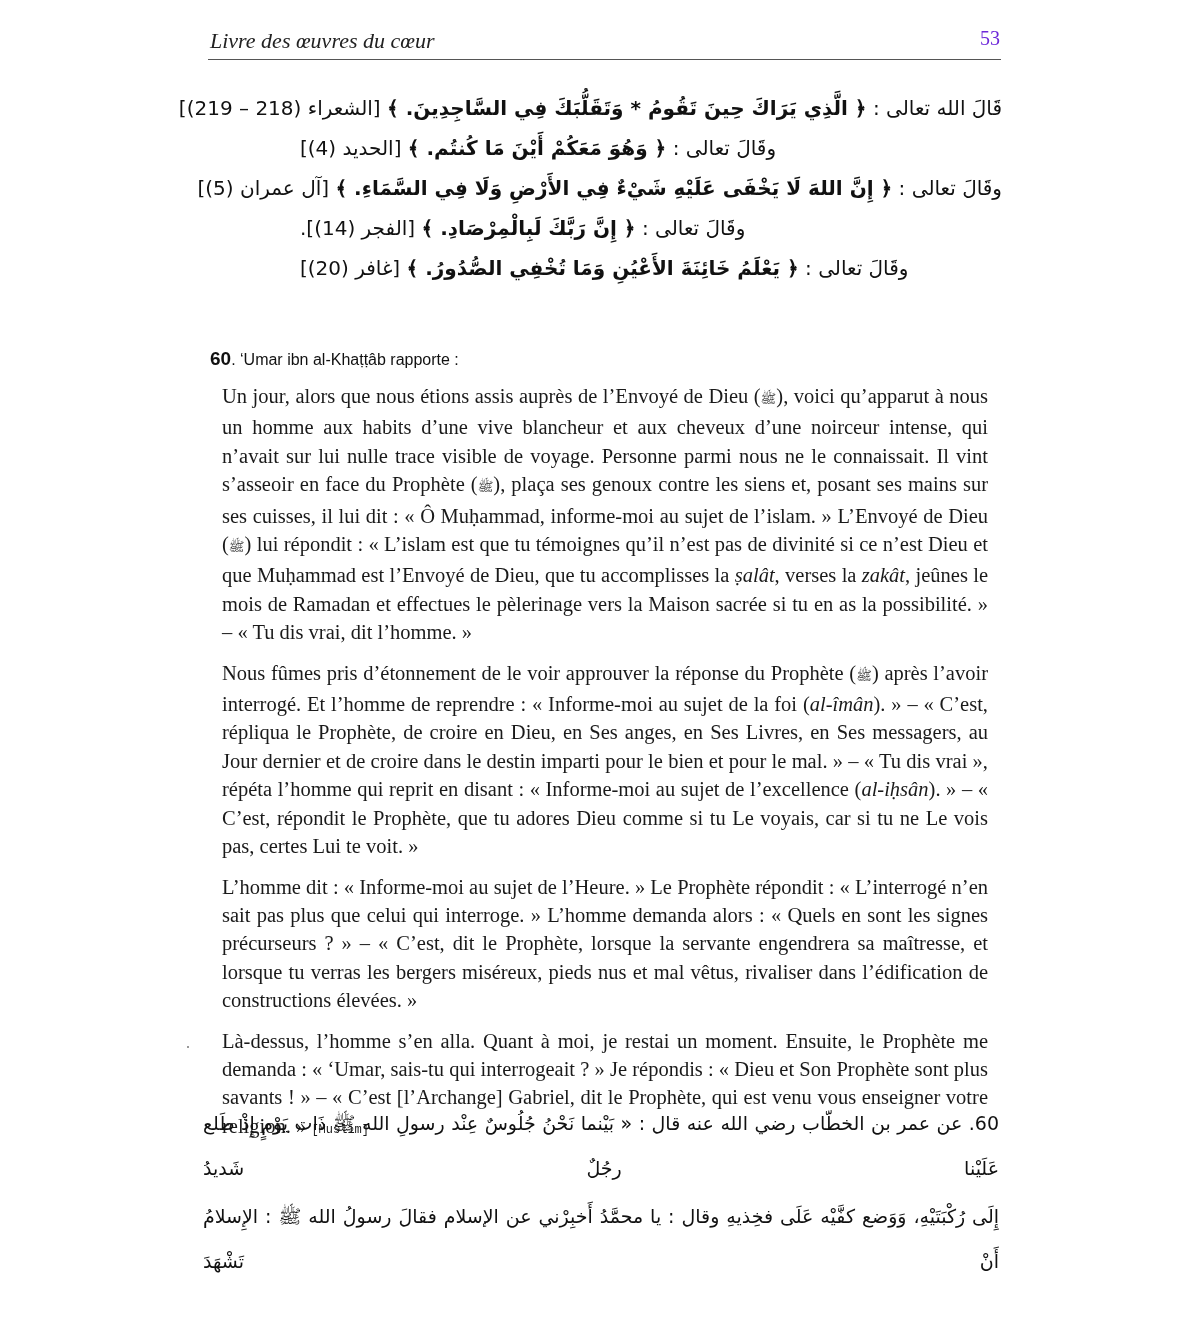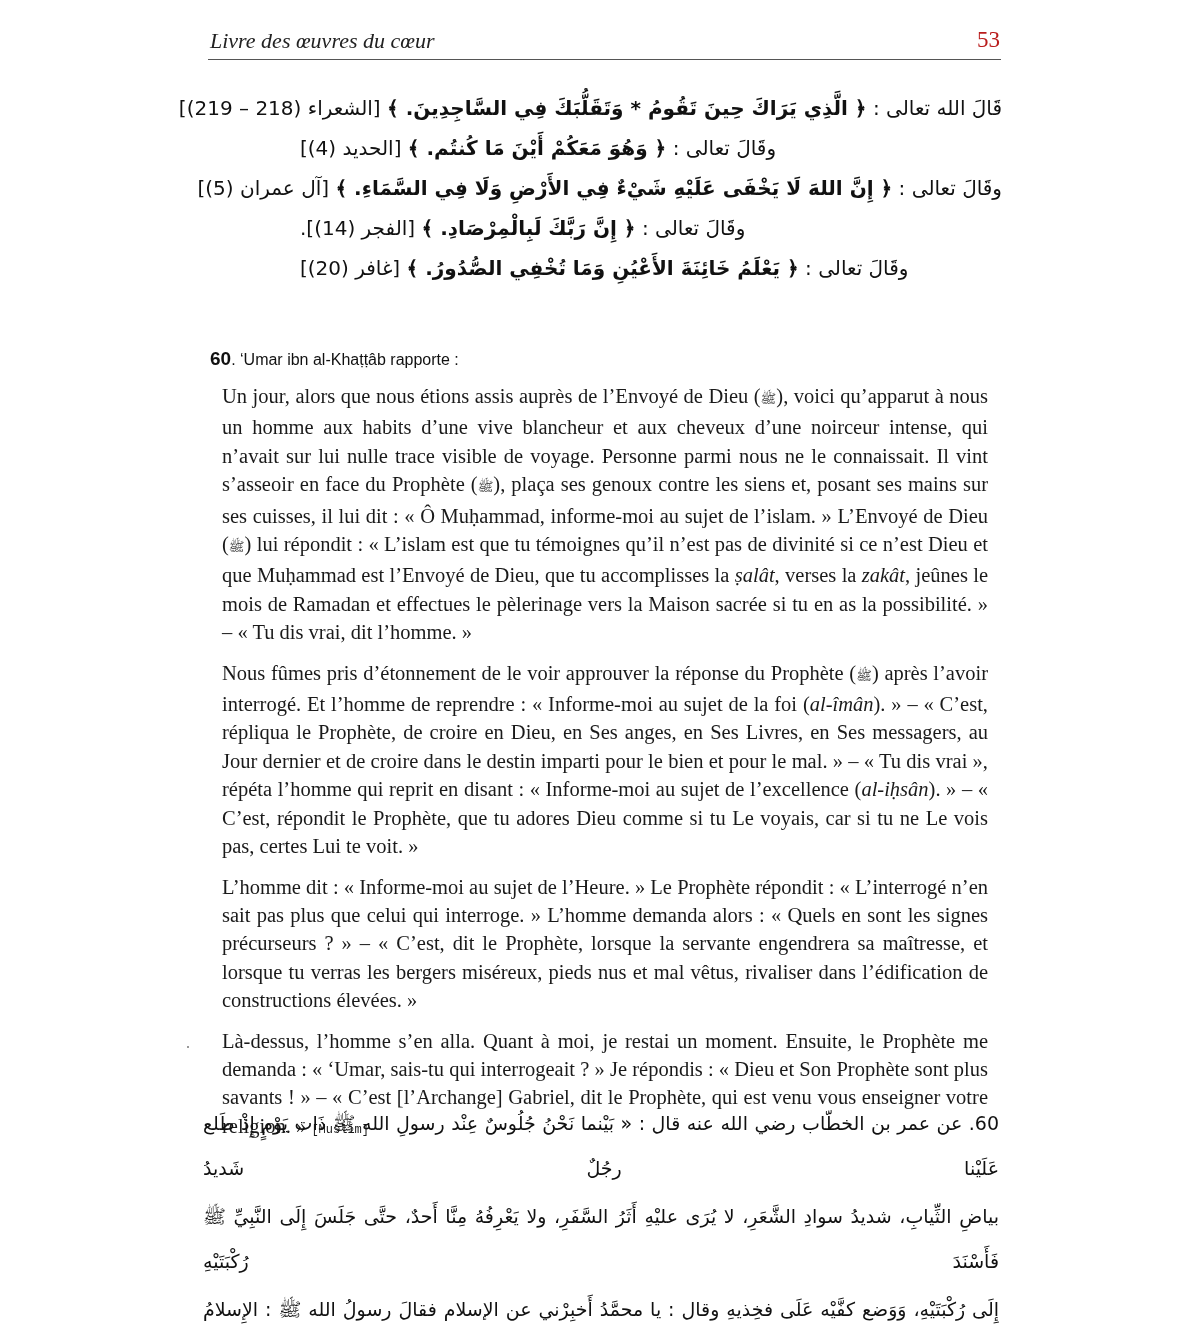--- a/index.html
+++ b/index.html
@@ -1,20 +1,20 @@
 <!DOCTYPE html>
 <html><head>
 <meta charset="utf-8">
 <style>
   html, body { margin: 0; padding: 0; background: #ffffff; }
   body { width: 1200px; height: 1330px; position: relative; overflow: hidden; color: #1a1a1a; }
   .page { position: absolute; left: 0; top: 0; width: 1088px; height: 1330px; }
   .running-head { position: absolute; left: 210px; top: 24px; width: 790px; height: 34px; }
   .rh-title { position: absolute; left: 0; top: 4px; font-family: "Liberation Serif", "DejaVu Serif", serif; font-style: italic; font-size: 22px; color: #222; }
-  .rh-page { position: absolute; right: 0; top: 3px; font-family: "Liberation Serif", "DejaVu Serif", serif; font-size: 23px; color: #b91c1c; }
+  .rh-page { position: absolute; right: 0; top: 3px; font-family: "Liberation Serif", "DejaVu Serif", serif; font-size: 20px; color: #6d28d9; }
   .rh-rule { position: absolute; left: 208px; top: 59px; width: 793px; height: 0; border-top: 1.5px solid #555; }
 
   .verses { position: absolute; left: 300px; top: 88px; width: 702px; }
   .verse { direction: rtl; text-align: left; font-family: "DejaVu Sans", sans-serif; font-size: 20px; line-height: 40px; height: 40px; white-space: nowrap; color: #111; }
   .verse .quote { font-weight: bold; }
   .verse .ref { font-weight: normal; }
 
   .hadith-head { position: absolute; left: 210px; top: 348px; font-family: "Liberation Sans", "DejaVu Sans", sans-serif; font-size: 16px; color: #111; }
   .hadith-head .num { font-weight: bold; font-size: 19px; }
 
@@ -54,18 +54,17 @@
     <p><span>Un jour, alors que nous étions assis auprès de l’Envoyé de Dieu (</span><span class="sal">ﷺ</span><span>), voici qu’apparut à nous un homme aux habits d’une vive blancheur et aux cheveux d’une noirceur intense, qui n’avait sur lui nulle trace visible de voyage. Personne parmi nous ne le connaissait. Il vint s’asseoir en face du Prophète (</span><span class="sal">ﷺ</span><span>), plaça ses genoux contre les siens et, posant ses mains sur ses cuisses, il lui dit : « Ô Muḥammad, informe-moi au sujet de l’islam. » L’Envoyé de Dieu (</span><span class="sal">ﷺ</span><span>) lui répondit : « L’islam est que tu témoignes qu’il n’est pas de divinité si ce n’est Dieu et que Muḥammad est l’Envoyé de Dieu, que tu accomplisses la </span><i>ṣalât</i><span>, verses la </span><i>zakât</i><span>, jeûnes le mois de Ramadan et effectues le pèlerinage vers la Maison sacrée si tu en as la possibilité. » – « Tu dis vrai, dit l’homme. »</span></p>
     <p><span>Nous fûmes pris d’étonnement de le voir approuver la réponse du Prophète (</span><span class="sal">ﷺ</span><span>) après l’avoir interrogé. Et l’homme de reprendre : « Informe-moi au sujet de la foi (</span><i>al-îmân</i><span>). » – « C’est, répliqua le Prophète, de croire en Dieu, en Ses anges, en Ses Livres, en Ses messagers, au Jour dernier et de croire dans le destin imparti pour le bien et pour le mal. » – « Tu dis vrai », répéta l’homme qui reprit en disant : « Informe-moi au sujet de l’excellence (</span><i>al-iḥsân</i><span>). » – « C’est, répondit le Prophète, que tu adores Dieu comme si tu Le voyais, car si tu ne Le vois pas, certes Lui te voit. »</span></p>
     <p><span>L’homme dit : « Informe-moi au sujet de l’Heure. » Le Prophète répondit : « L’interrogé n’en sait pas plus que celui qui interroge. » L’homme demanda alors : « Quels en sont les signes précurseurs ? » – « C’est, dit le Prophète, lorsque la servante engendrera sa maîtresse, et lorsque tu verras les bergers miséreux, pieds nus et mal vêtus, rivaliser dans l’édification de constructions élevées. »</span></p>
     <p><span>Là-dessus, l’homme s’en alla. Quant à moi, je restai un moment. Ensuite, le Prophète me demanda : « ‘Umar, sais-tu qui interrogeait ? » Je répondis : « Dieu et Son Prophète sont plus savants ! » – « C’est [l’Archange] Gabriel, dit le Prophète, qui est venu vous enseigner votre religion. » </span><span class="src">[Muslim]</span></p>
   </div>
 
   <div class="margin-dot"></div>
 
   <div class="ar-body">
     <p>60. عن عمر بن الخطّاب رضي الله عنه قال : « بَيْنما نَحْنُ جُلُوسٌ عِنْد رسولِ الله ﷺ ذَات يَوْمٍ إِذْ طَلع عَلَيْنا رجُلٌ شَديدُ</p>
-    <p>بياضِ الثِّيابِ، شديدُ سوادِ الشَّعَرِ، لا يُرَى عليْهِ أَثَرُ السَّفَرِ، ولا يَعْرِفُهُ مِنَّا أَحدٌ، حتَّى جَلَسَ إِلَى النَّبِيِّ ﷺ فَأَسْنَدَ رُكْبَتَيْهِ</p>
     <p>إِلَى رُكْبَتَيْهِ، وَوَضع كفَّيْه عَلَى فخِذيهِ وقال : يا محمَّدُ أَخبِرْني عن الإسلام فقالَ رسولُ الله ﷺ : الإِسلامُ أَنْ تَشْهَدَ</p>
 
   </div>
 
 </div>
 
 </body></html>

